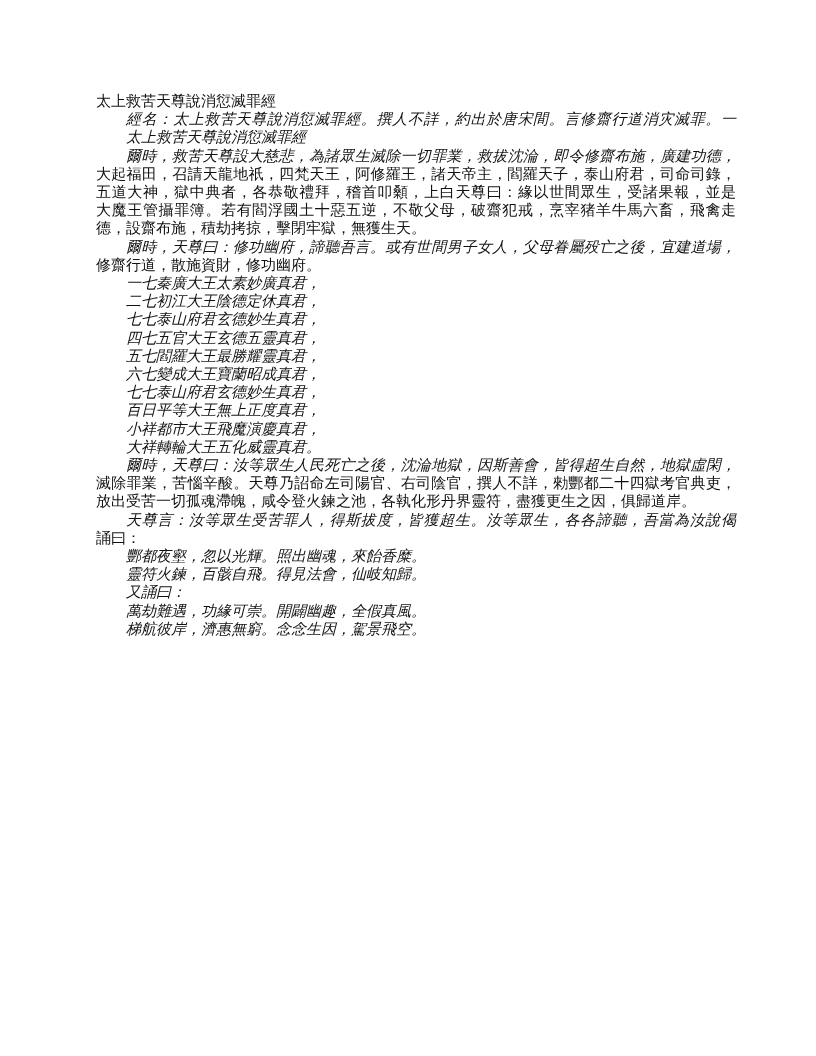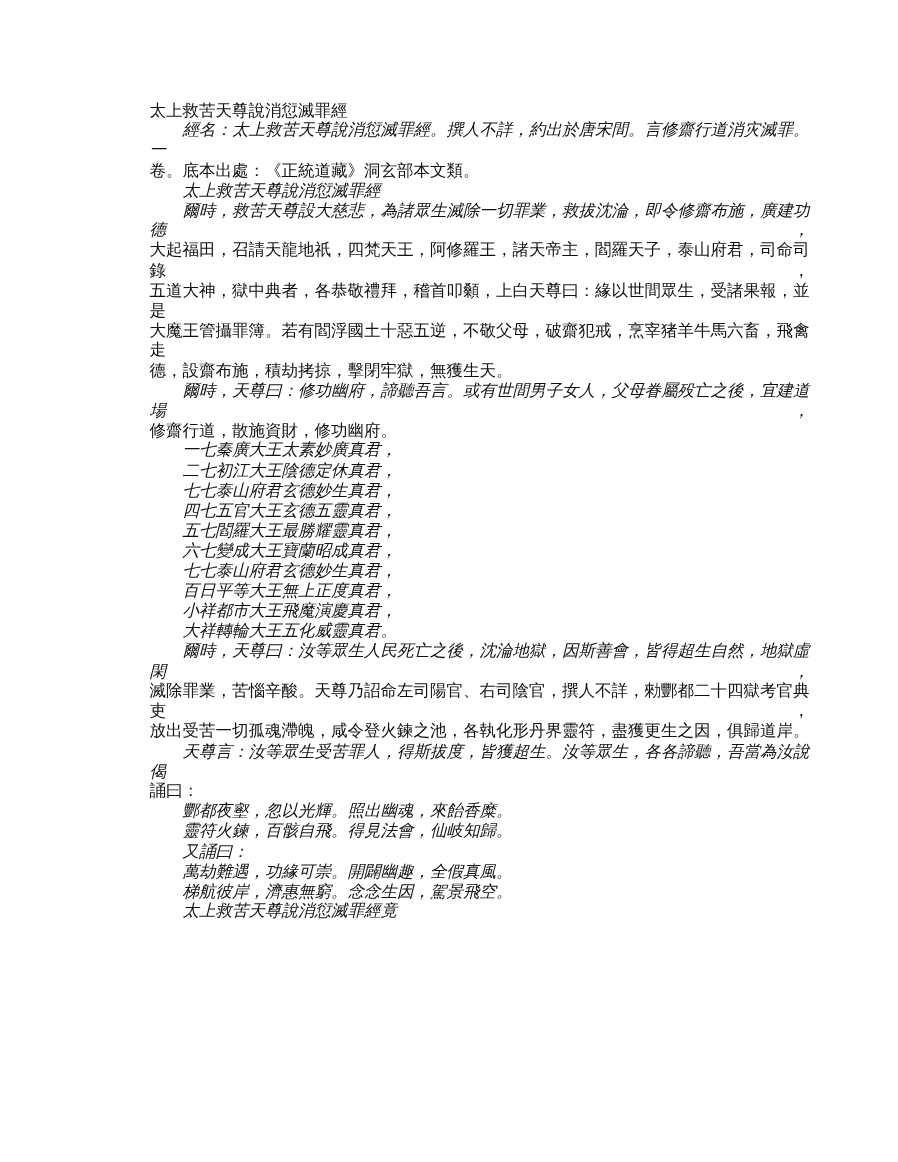--- a/index.html
+++ b/index.html
@@ -21,40 +21,38 @@
     top: 92px;
     width: 640px;
     color: #111111;
     font-size: 15px;
     line-height: 18.2px;
     letter-spacing: 0;
   }
   .line {
     white-space: nowrap;
     text-align: left;
-    margin-left: 40px;
   }
   .line.fill {
     white-space: normal;
     text-align: justify;
     text-align-last: justify;
   }
   .line.indent {
     text-indent: 2em;
     font-style: italic;
   }
 </style>
 </head>
 <body>
 
 <div class="page">
   <div class="text-block">
       <div class="line">太上救苦天尊說消愆滅罪經</div>
       <div class="line indent fill">經名：太上救苦天尊說消愆滅罪經。撰人不詳，約出於唐宋間。言修齋行道消灾滅罪。一</div>
-      <div class="line">卷。底本出處：《正統道藏》洞玄部本文類。</div>
       <div class="line indent">太上救苦天尊說消愆滅罪經</div>
       <div class="line indent fill">爾時，救苦天尊設大慈悲，為諸眾生滅除一切罪業，救拔沈淪，即令修齋布施，廣建功德，</div>
       <div class="line fill">大起福田，召請天龍地祇，四梵天王，阿修羅王，諸天帝主，閻羅天子，泰山府君，司命司錄，</div>
       <div class="line fill">五道大神，獄中典者，各恭敬禮拜，稽首叩顙，上白天尊曰：緣以世間眾生，受諸果報，並是</div>
       <div class="line fill">大魔王管攝罪簿。若有閻浮國土十惡五逆，不敬父母，破齋犯戒，烹宰猪羊牛馬六畜，飛禽走</div>
       <div class="line">德，設齋布施，積劫拷掠，擊閉牢獄，無獲生天。</div>
       <div class="line indent fill">爾時，天尊曰：修功幽府，諦聽吾言。或有世間男子女人，父母眷屬殁亡之後，宜建道場，</div>
       <div class="line">修齋行道，散施資財，修功幽府。</div>
       <div class="line indent">一七秦廣大王太素妙廣真君，</div>
       <div class="line indent">二七初江大王陰德定休真君，</div>
@@ -69,15 +67,14 @@
       <div class="line indent fill">爾時，天尊曰：汝等眾生人民死亡之後，沈淪地獄，因斯善會，皆得超生自然，地獄虛閑，</div>
       <div class="line fill">滅除罪業，苦惱辛酸。天尊乃詔命左司陽官、右司陰官，撰人不詳，勑酆都二十四獄考官典吏，</div>
       <div class="line">放出受苦一切孤魂滯魄，咸令登火鍊之池，各執化形丹界靈符，盡獲更生之因，俱歸道岸。</div>
       <div class="line indent fill">天尊言：汝等眾生受苦罪人，得斯拔度，皆獲超生。汝等眾生，各各諦聽，吾當為汝說偈</div>
       <div class="line">誦曰：</div>
       <div class="line indent">酆都夜壑，忽以光輝。照出幽魂，來飴香糜。</div>
       <div class="line indent">靈符火鍊，百骸自飛。得見法會，仙岐知歸。</div>
       <div class="line indent">又誦曰：</div>
       <div class="line indent">萬劫難遇，功緣可崇。開闢幽趣，全假真風。</div>
       <div class="line indent">梯航彼岸，濟惠無窮。念念生因，駕景飛空。</div>
-      <div class="line indent">太上救苦天尊說消愆滅罪經竟</div>
     </div>
 </div>
 
 </body></html>

